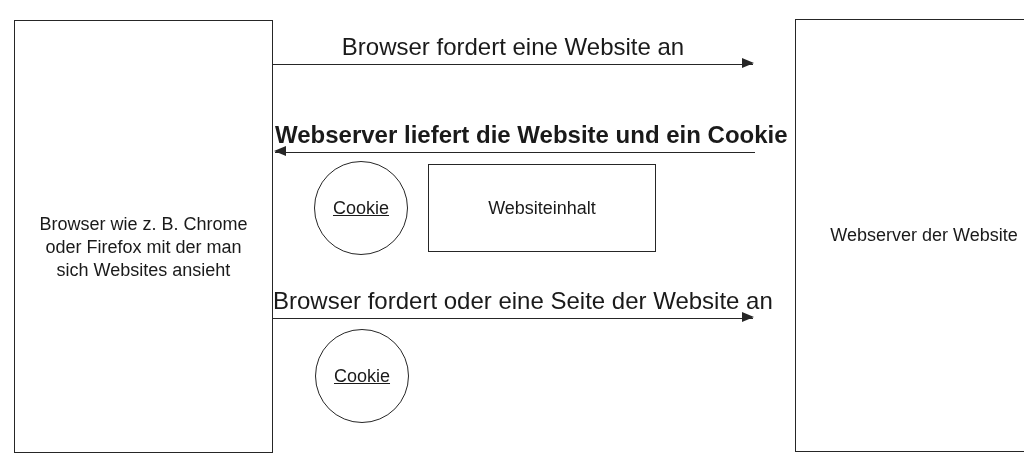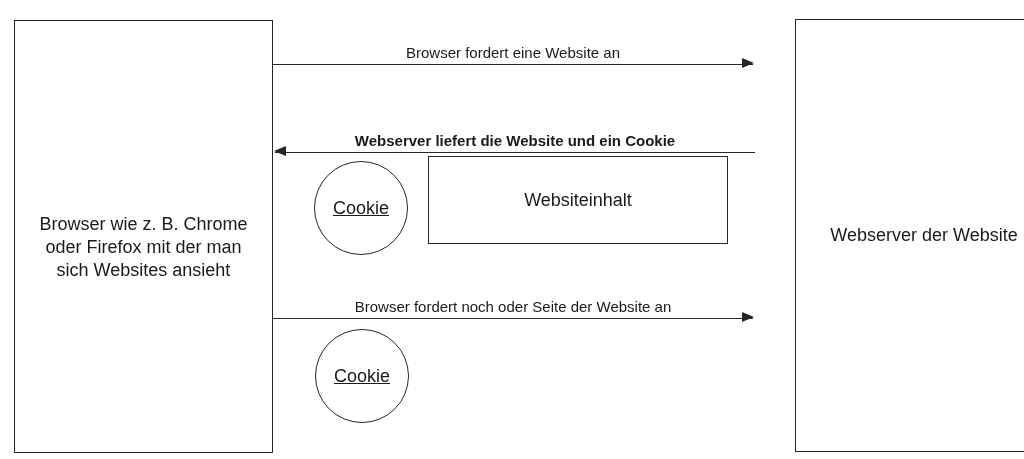--- a/index.html
+++ b/index.html
@@ -25,42 +25,42 @@
     position: absolute;
     display: flex;
     align-items: center;
     justify-content: center;
     text-align: center;
     border: 1.5px solid var(--stroke);
     background: var(--background);
   }
   .browser   { left: 14px;  top: 20px;  width: 259px; height: 433px; }
   .webserver { left: 755px; top: 19px;  width: 258px; height: 433px; margin-left: 40px; }
-  .content   { left: 428px; top: 156px; width: 300px; height: 88px; }
+  .content   { left: 428px; top: 164px; width: 228px; height: 88px; }
   .circle    { border-radius: 50%; text-decoration: underline; }
   .cookie-top    { left: 314px; top: 161px; width: 94px; height: 94px; }
   .cookie-bottom { left: 315px; top: 329px; width: 94px; height: 94px; }
   .node-label {
     font-size: 18px;
     line-height: 23px;
     padding: 0 6px;
   }
   .multiline { white-space: pre-line; margin-top: 22px; }
   .arrow {
     position: absolute;
     border-bottom: 1.5px solid var(--stroke);
   }
   .arrow-1 { left: 273px; top: 38px;  width: 480px; height: 27px; }
   .arrow-2 { left: 275px; top: 126px; width: 480px; height: 27px; font-weight: bold; }
   .arrow-3 { left: 273px; top: 292px; width: 480px; height: 27px; }
   .arrow-label {
     position: absolute;
     left: 0; right: 0; bottom: 3px;
     text-align: center;
-    font-size: 15px;
+    font-size: 24px;
     white-space: nowrap;
   }
   .arrowhead {
     position: absolute;
     width: 0; height: 0;
     border-top: 5px solid transparent;
     border-bottom: 5px solid transparent;
   }
   .arrowhead.right { right: -1px; bottom: -4.3px; border-left: 12px solid var(--stroke); }
   .arrowhead.left  { left: -1px;  bottom: -4.3px; border-right: 12px solid var(--stroke); }
@@ -92,21 +92,21 @@
 
   <div class="node circle cookie-top">
     <span class="node-label">Cookie</span>
   </div>
 
   <div class="node box content">
     <span class="node-label">Websiteinhalt</span>
   </div>
 
   <div class="arrow arrow-3">
-    <span class="arrow-label">Browser fordert noch oder Seite der Website an</span>
+    <span class="arrow-label">Browser fordert oder eine Seite der Website an</span>
     <span class="arrowhead right"></span>
   </div>
 
   <div class="node circle cookie-bottom">
     <span class="node-label">Cookie</span>
   </div>
 
 </div>
 
 </body></html>

